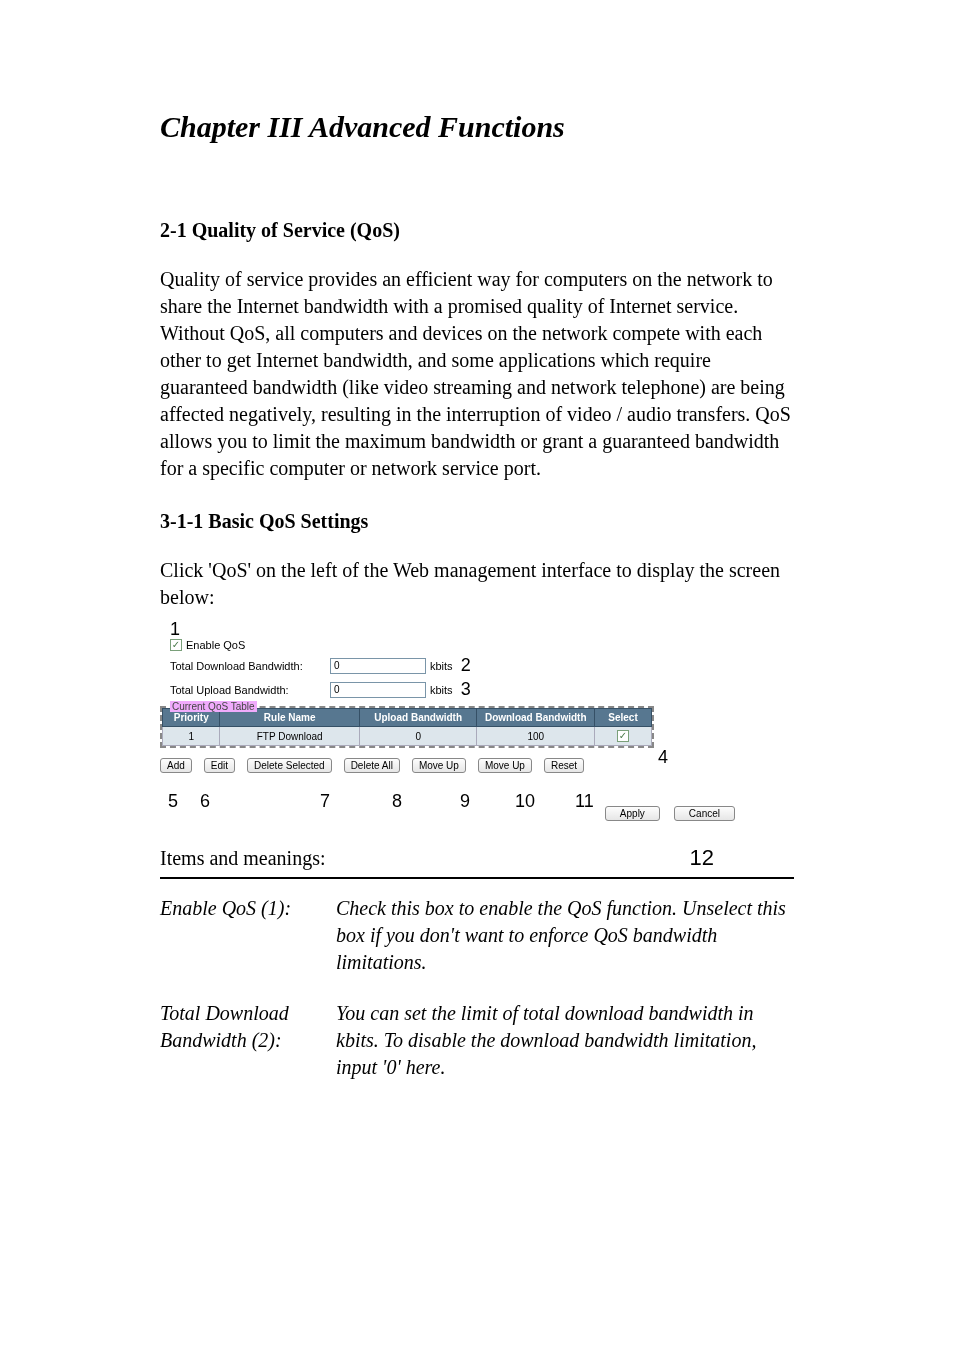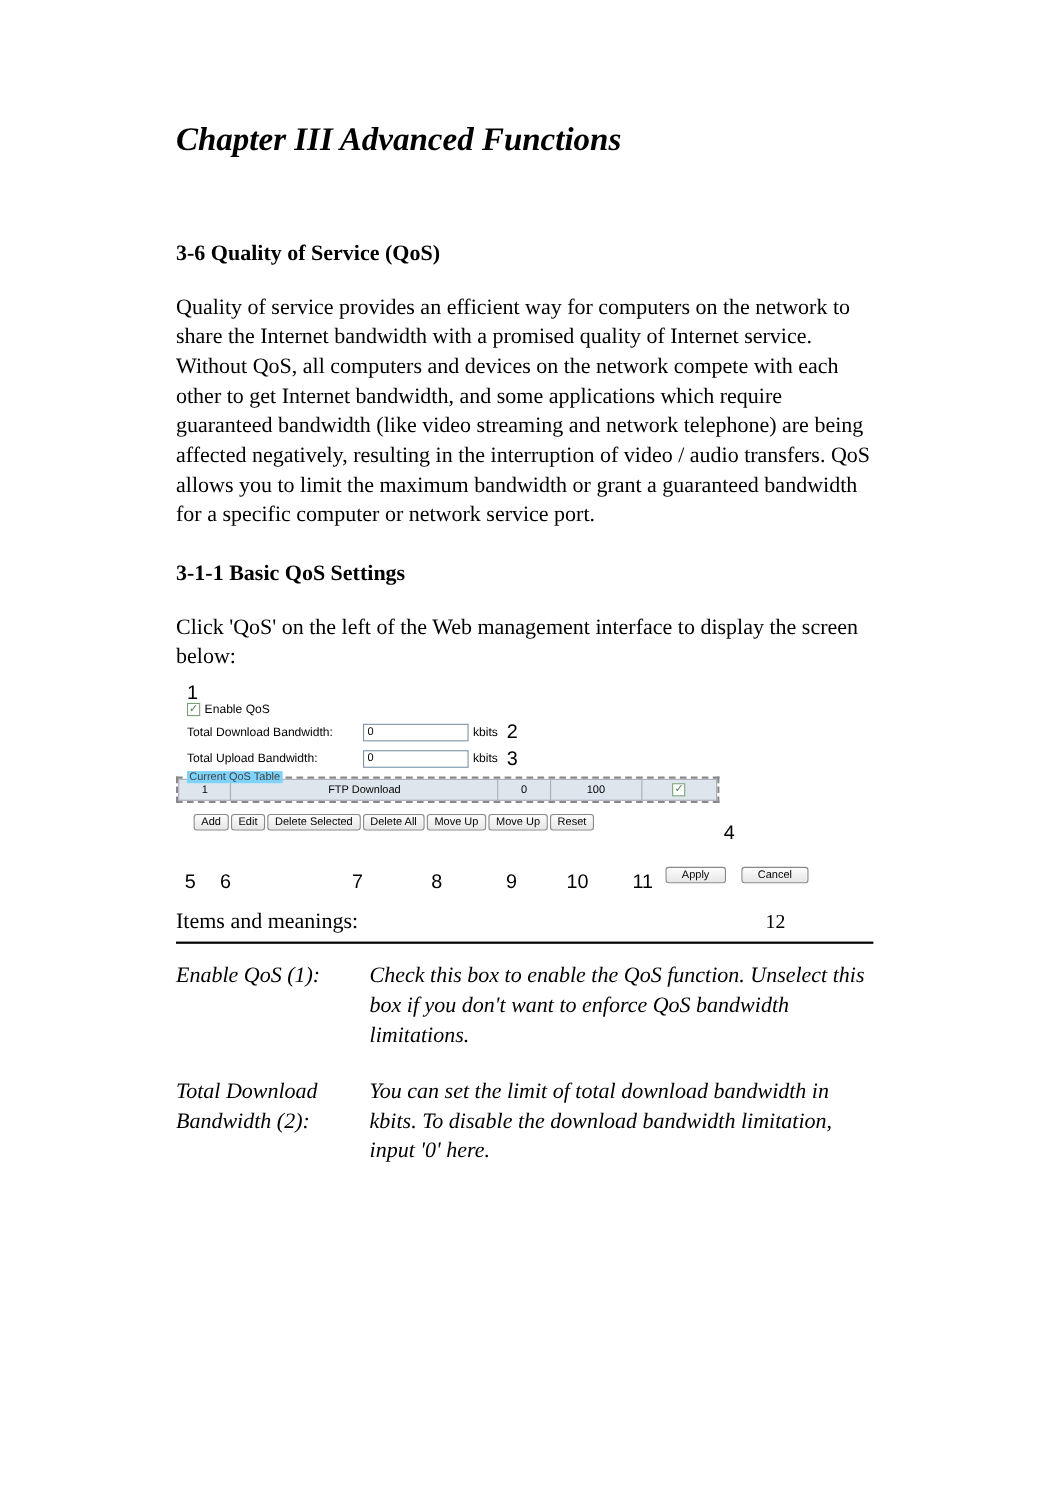--- a/index.html
+++ b/index.html
@@ -92,21 +92,21 @@
     margin-top: 6px;
     border: 2px dashed #888;
     padding: 0;
     width: 490px;
     position: relative;
   }
   .qos-legend {
     position: absolute;
     top: -7px;
     left: 8px;
-    background: #7dd3fc;
+    background: #f0abfc;
     font-size: 10px;
     padding: 0 2px;
     color: #444;
   }
   table.qostbl {
     border-collapse: collapse;
     width: 100%;
   }
   table.qostbl th {
     background: #577790;
@@ -119,23 +119,23 @@
   }
   table.qostbl td {
     background: #dde6ec;
     border: 1px solid #aab;
     font-size: 10px;
     text-align: center;
     padding: 3px 4px;
   }
   .btn-row {
     margin-top: 10px;
-    margin-left: 16px;
-    display: flex;
-    gap: 2px;
+    margin-left: 0;
+    display: flex;
+    gap: 12px;
   }
   .winbtn {
     border: 1px solid #888;
     border-radius: 3px;
     background: linear-gradient(#fdfdfd,#e6e6e6);
     font-family: Tahoma, Arial, sans-serif;
     font-size: 10px;
     padding: 1px 6px;
     display: inline-block;
     color: #000;
@@ -150,22 +150,22 @@
   }
   .apply-cancel .winbtn { padding: 1px 14px; }
   .items-line {
     display: flex;
     align-items: baseline;
     justify-content: space-between;
     font-size: 20px;
     margin-top: 10px;
   }
   .items-line .n12 {
-    font-family: Liberation Serif, serif;
-    font-size: 18px;
+    font-family: Liberation Sans, sans-serif;
+    font-size: 22px;
     padding-right: 80px;
   }
   hr.rule {
     border: none;
     border-top: 2px solid #000;
     margin: 6px 0 16px 0;
   }
   .defs {
     font-size: 20px;
   }
@@ -186,21 +186,21 @@
     line-height: 1.35;
   }
 </style>
 </head>
 <body>
 
 <div class="page">
 
   <div class="chapter-title">Chapter III    Advanced Functions</div>
 
-  <div class="section-heading">3-6 Quality of Service (QoS)</div>
+  <div class="section-heading">2-1 Quality of Service (QoS)</div>
 
   <div class="body-text">Quality of service provides an efficient way for computers on the network to share the Internet bandwidth with a promised quality of Internet service. Without QoS, all computers and devices on the network compete with each other to get Internet bandwidth, and some applications which require guaranteed bandwidth (like video streaming and network telephone) are being affected negatively, resulting in the interruption of video / audio transfers. QoS allows you to limit the maximum bandwidth or grant a guaranteed bandwidth for a specific computer or network service port.</div>
 
   <div class="section-heading">3-1-1 Basic QoS Settings</div>
 
   <div class="body-text">Click 'QoS' on the left of the Web management interface to display the screen below:</div>
 
   <div class="screenshot-wrap ss">
 
     <div class="callout" style="left:10px; top:-20px;">1</div>
@@ -223,20 +223,27 @@
       <span class="bw-label">Total Upload Bandwidth:</span>
       <span class="bw-input">0</span>
       <span class="bw-unit">kbits</span>
       <span class="callout" style="position:static; margin-left:8px;">3</span>
     </div>
 
     <div class="qos-table-wrap">
       <span class="qos-legend">Current QoS Table</span>
       <table class="qostbl">
         <tbody>
+            <tr>
+          <th style="width:50px;">Priority</th>
+          <th style="width:140px;">Rule Name</th>
+          <th style="width:115px;">Upload Bandwidth</th>
+          <th style="width:115px;">Download Bandwidth</th>
+          <th style="width:50px;">Select</th>
+        </tr>
         <tr>
           <td>1</td>
           <td>FTP Download</td>
           <td>0</td>
           <td>100</td>
           <td>
             <span class="checkbox">
                   <span class="mark">✓</span>
                 </span>
           </td>

